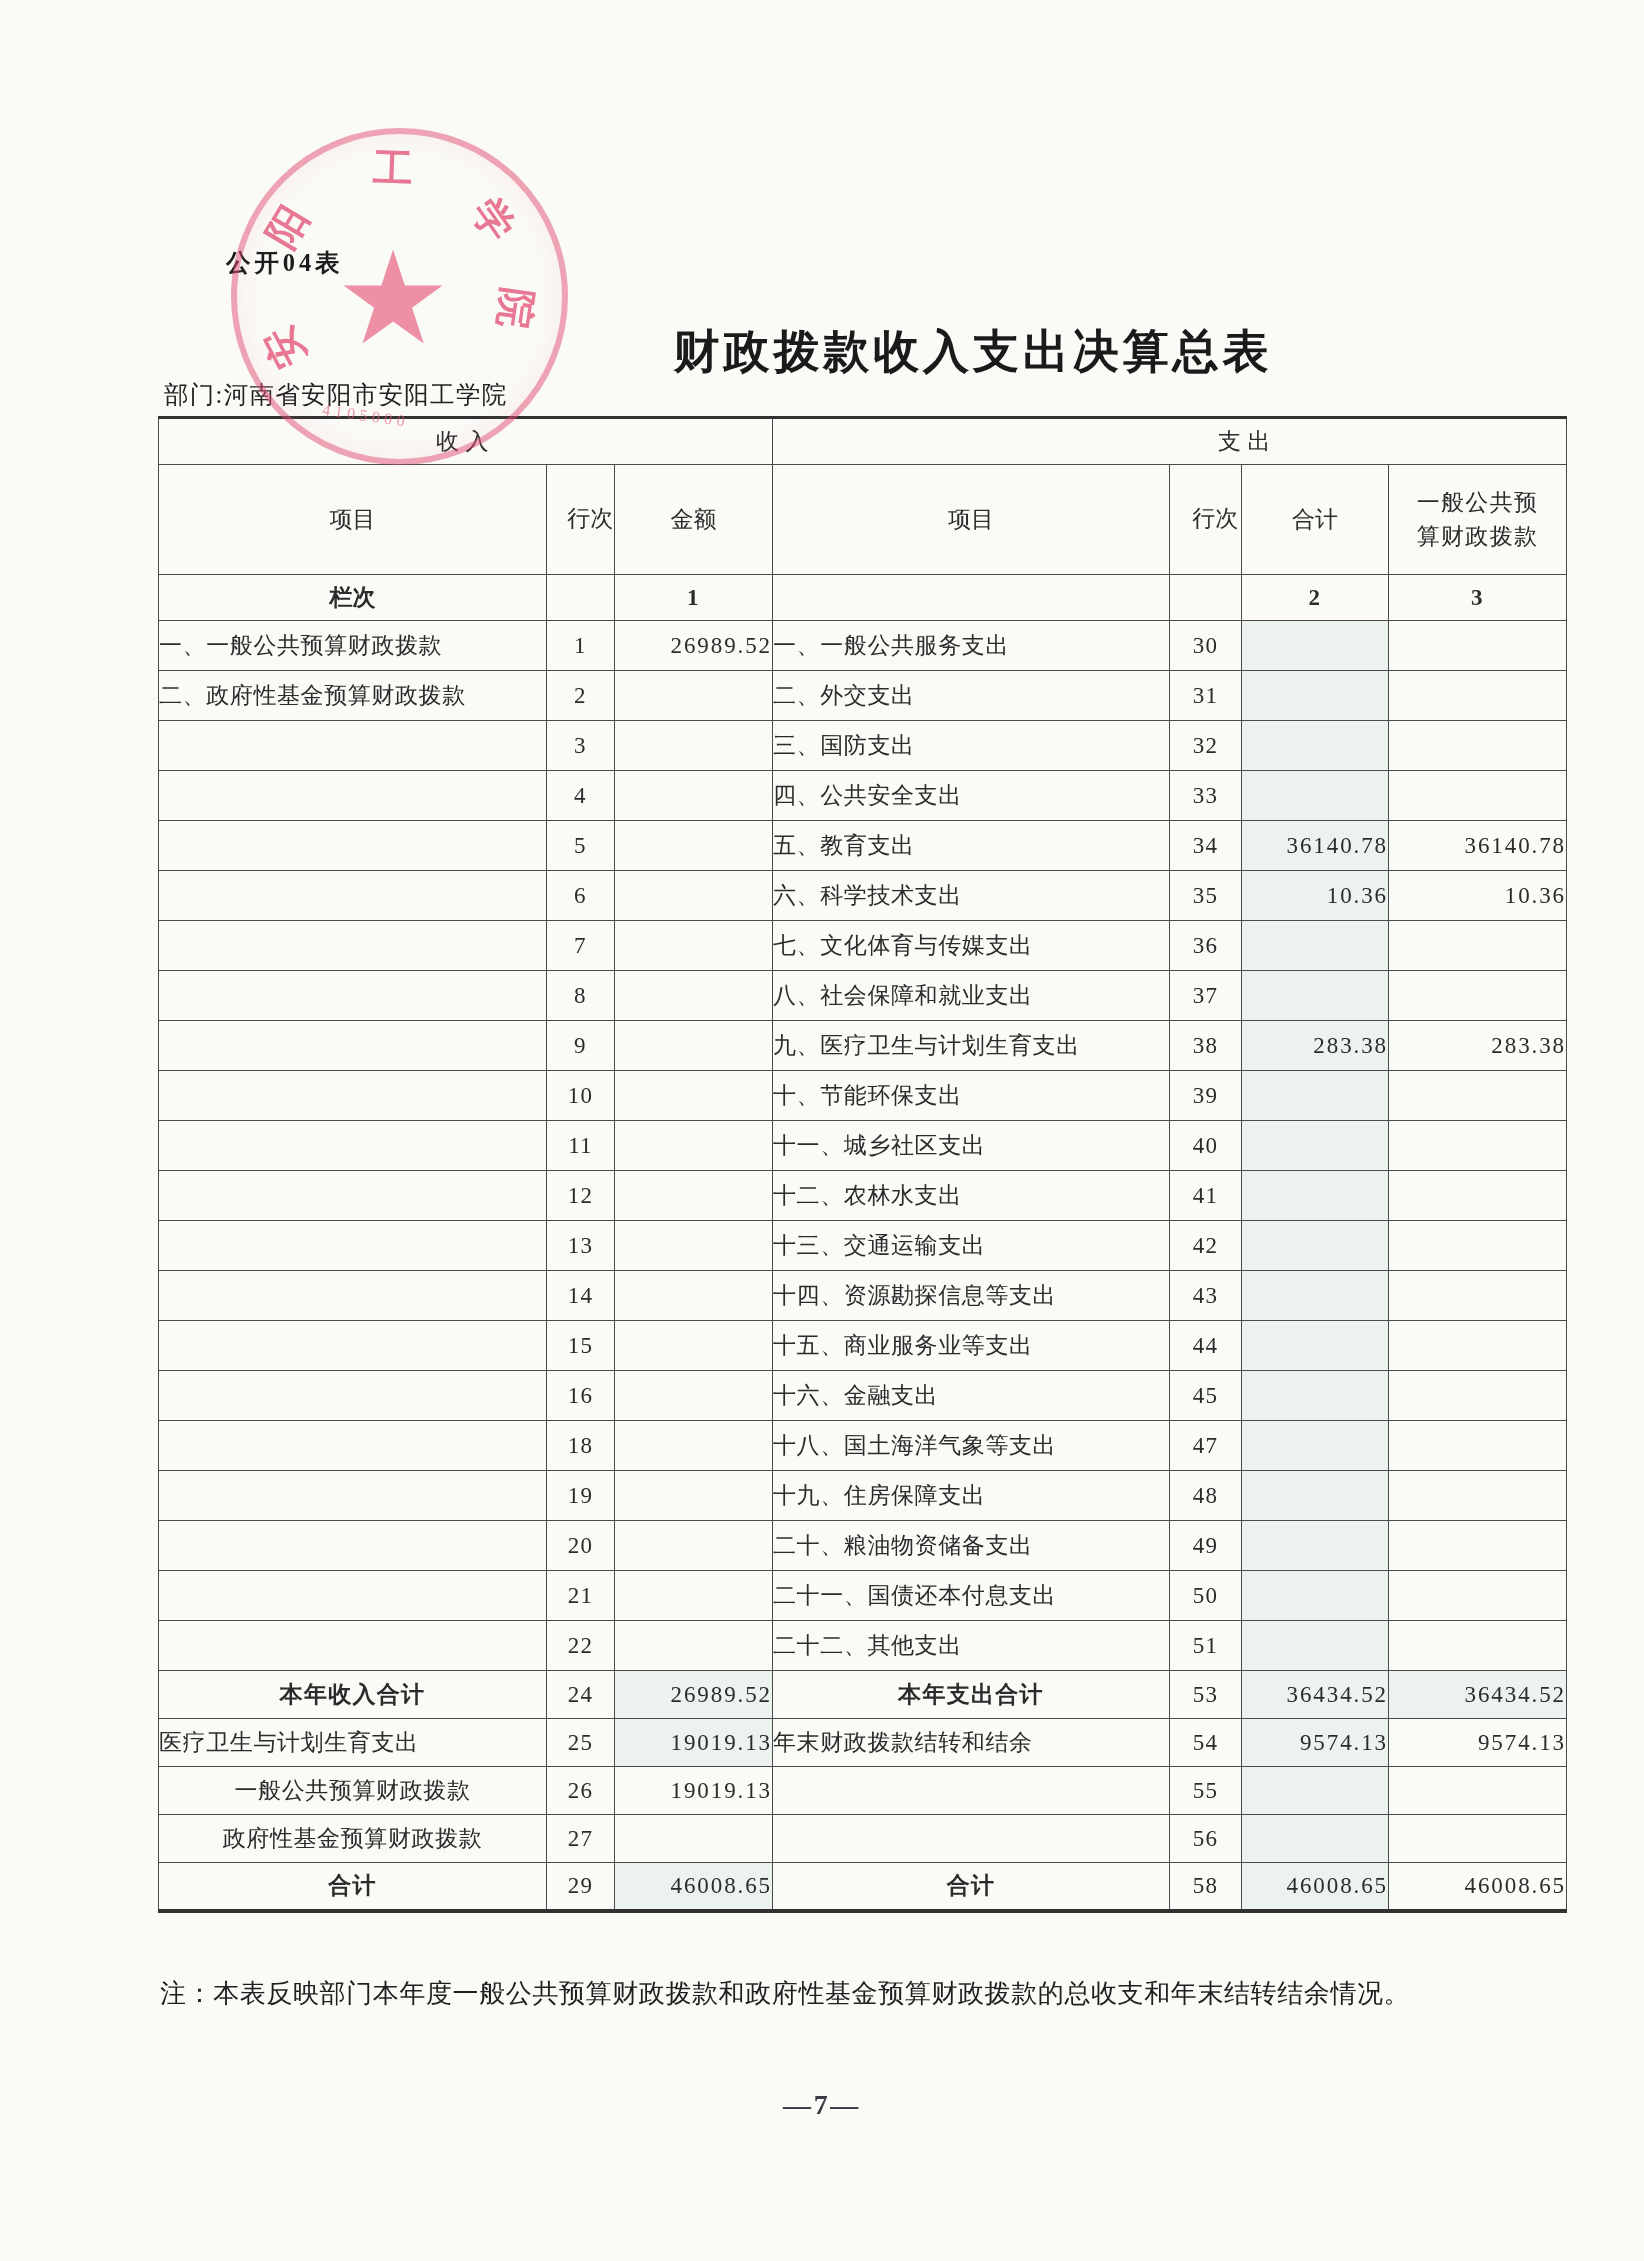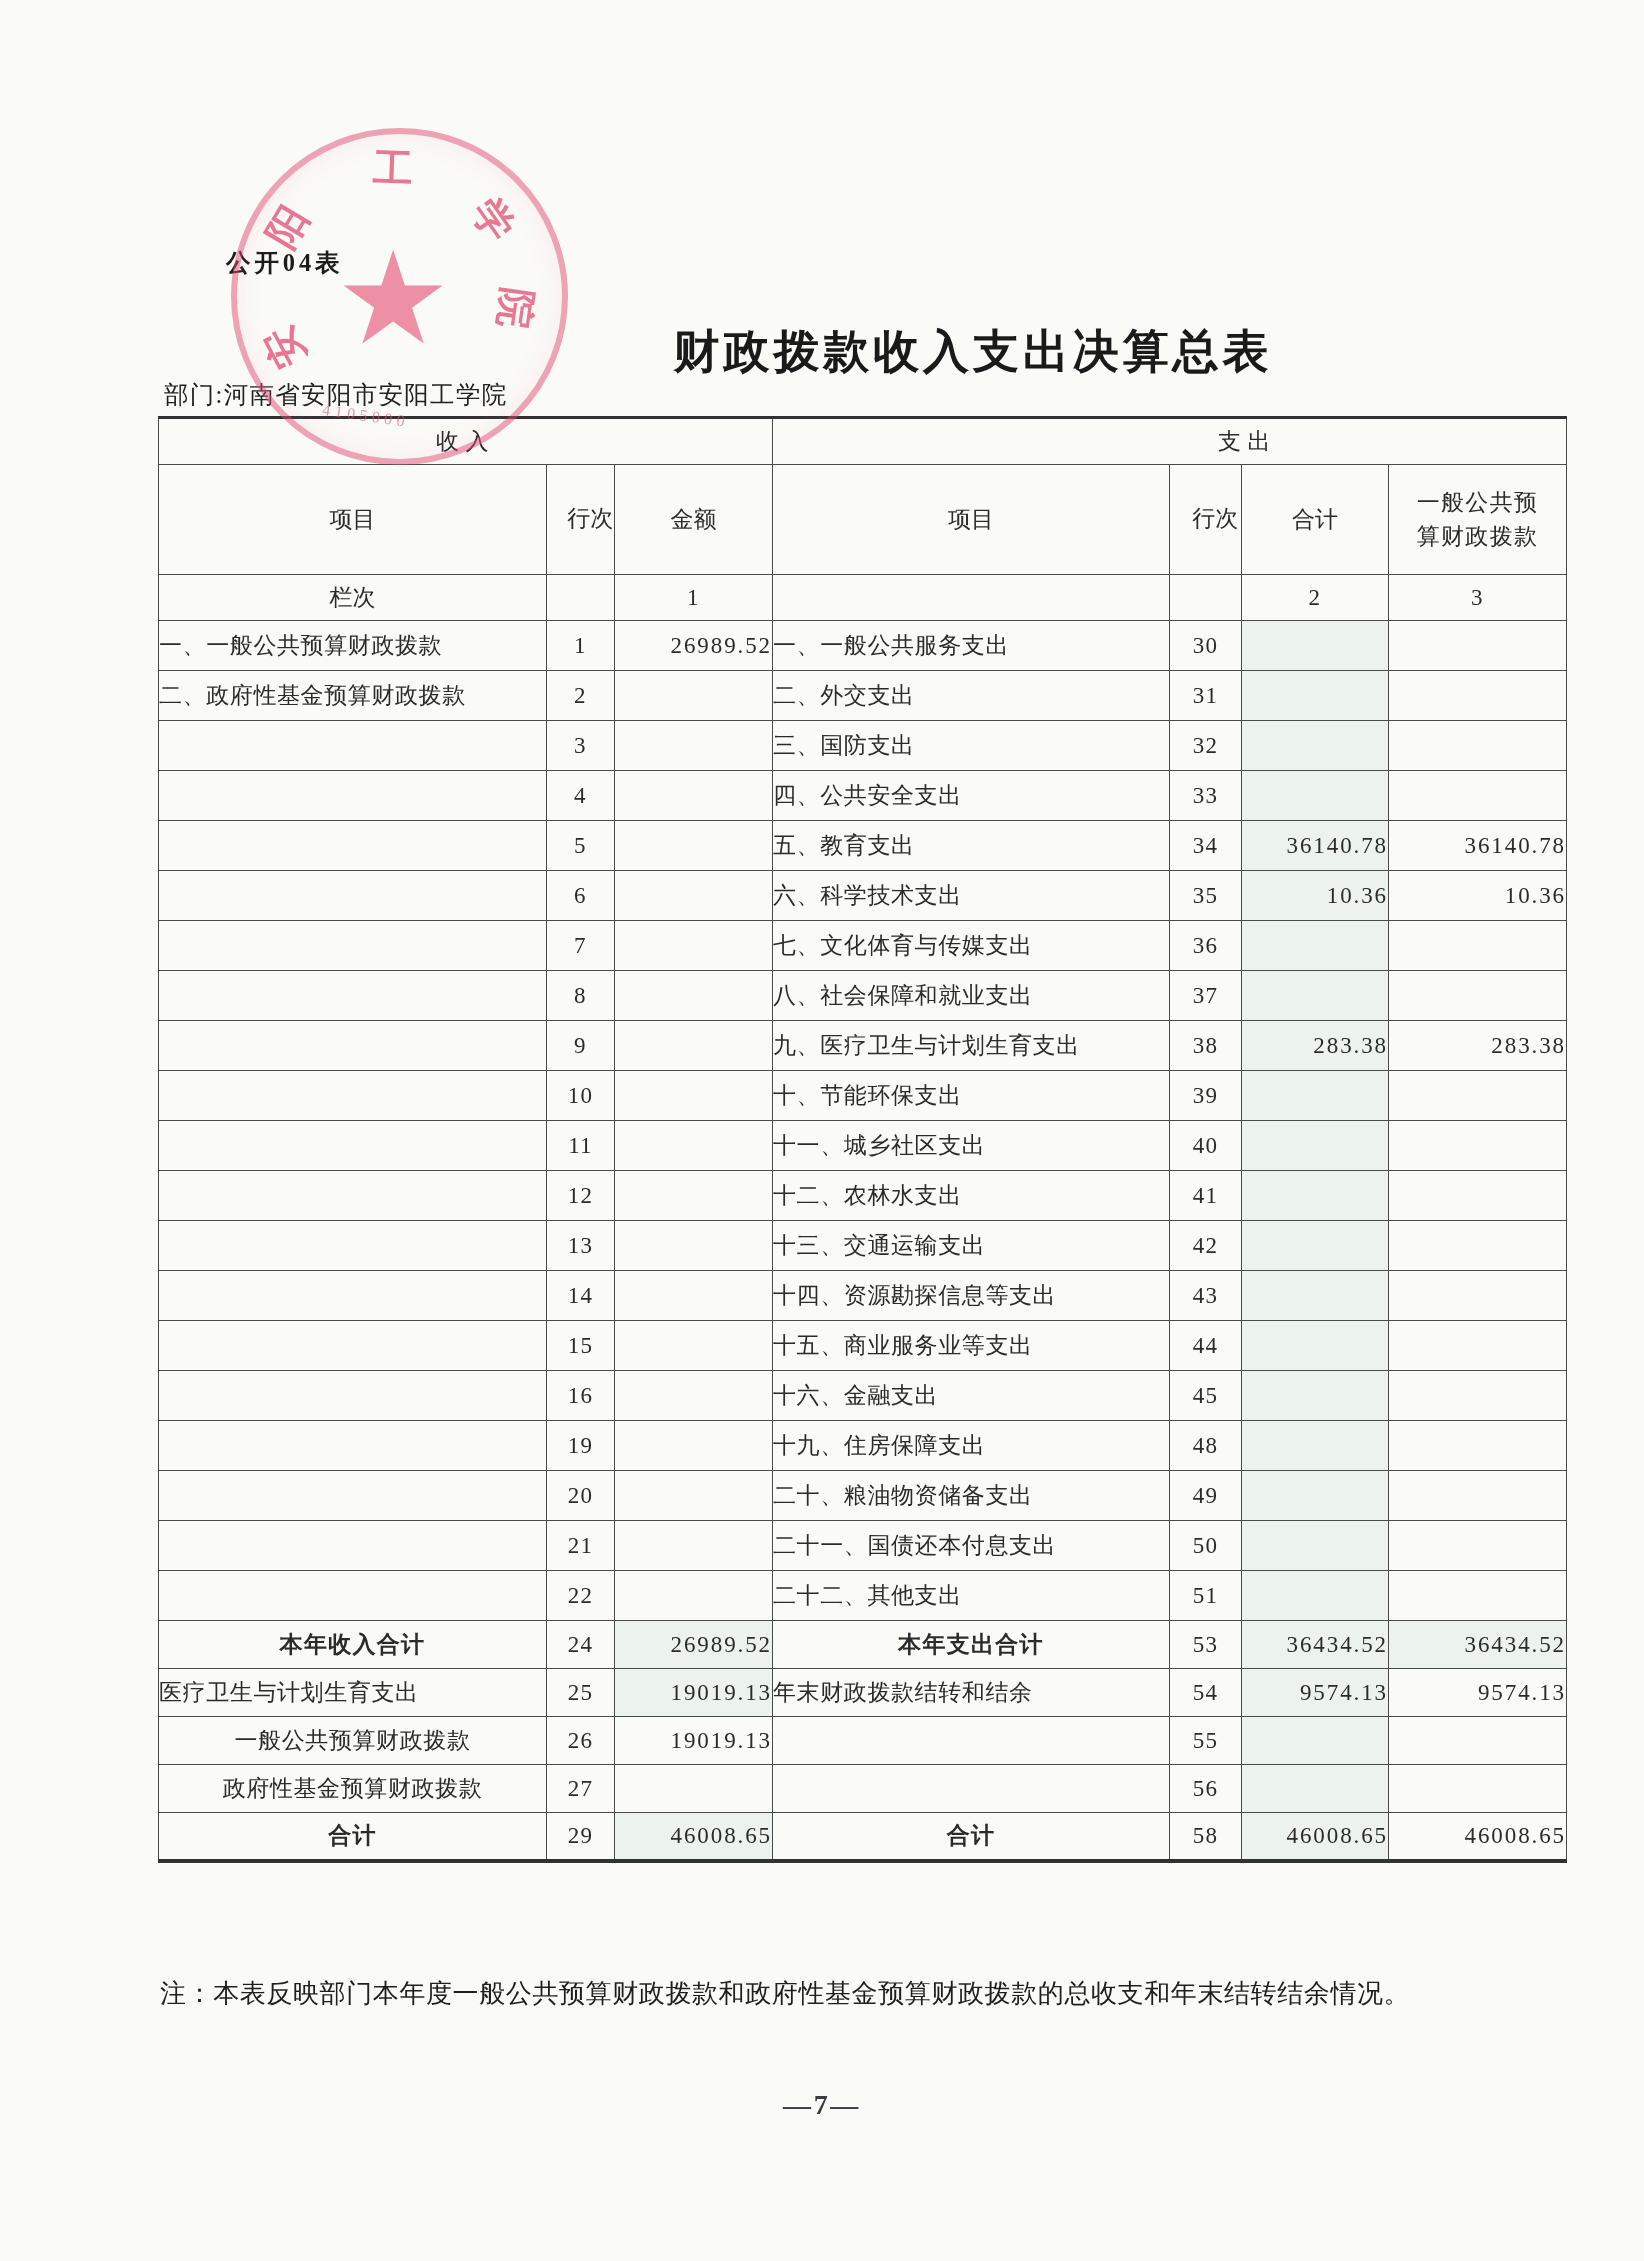--- a/index.html
+++ b/index.html
@@ -37,21 +37,21 @@
   }
   table.main td{
     border:1.3px solid #4a4a4a;
     font-size:23px;color:#2b2b2b;
     vertical-align:middle;
     overflow:hidden;white-space:nowrap;
     padding:0;
   }
   tr.band1{height:47px;}
   tr.band2{height:110px;}
-  tr.lanci{height:46px;}
+  tr.lanci{height:46px;font-weight:bold;}
   tr.body-row{height:50px;}
   tr.sum-row{height:48px;}
 
   td.sec{ text-align:center;font-size:26px;letter-spacing:6.4px;color:#232323;}
   td.sec.shift{text-align:left;padding-left:445px;}
   td.colhdr{text-align:center;font-size:23px;}
   .stack{display:inline-block;width:1.15em;word-break:break-all;line-height:1.5;text-align:center;}
   .two-line{line-height:1.45;white-space:normal;display:inline-block;text-align:right;letter-spacing:1.3px;}
 
   td.item{text-align:left;padding-left:14px;letter-spacing:0.6px;}
@@ -301,20 +301,29 @@
           <td class="item"></td>
           <td class="rowno">16</td>
           <td class="num n-amt"></td>
           <td class="item">十六、金融支出</td>
           <td class="rowno">45</td>
           <td class="num n-tot tint"></td>
           <td class="num n-gen"></td>
         </tr>
 
 
+        <tr class="body-row">
+          <td class="item"></td>
+          <td class="rowno">18</td>
+          <td class="num n-amt"></td>
+          <td class="item">十八、国土海洋气象等支出</td>
+          <td class="rowno">47</td>
+          <td class="num n-tot tint"></td>
+          <td class="num n-gen"></td>
+        </tr>
 
         <tr class="body-row">
           <td class="item"></td>
           <td class="rowno">19</td>
           <td class="num n-amt"></td>
           <td class="item">十九、住房保障支出</td>
           <td class="rowno">48</td>
           <td class="num n-tot tint"></td>
           <td class="num n-gen"></td>
         </tr>

